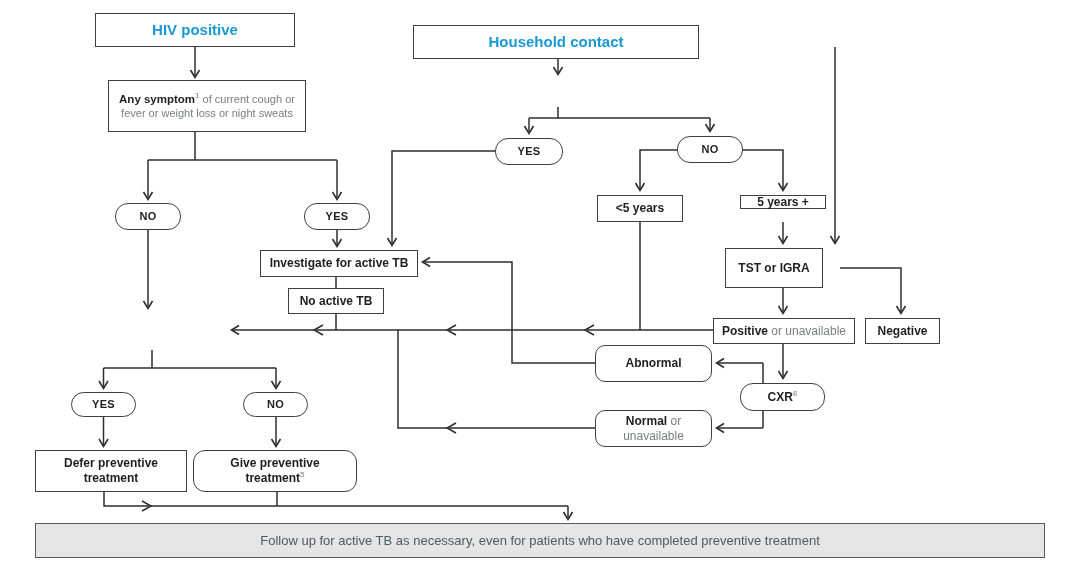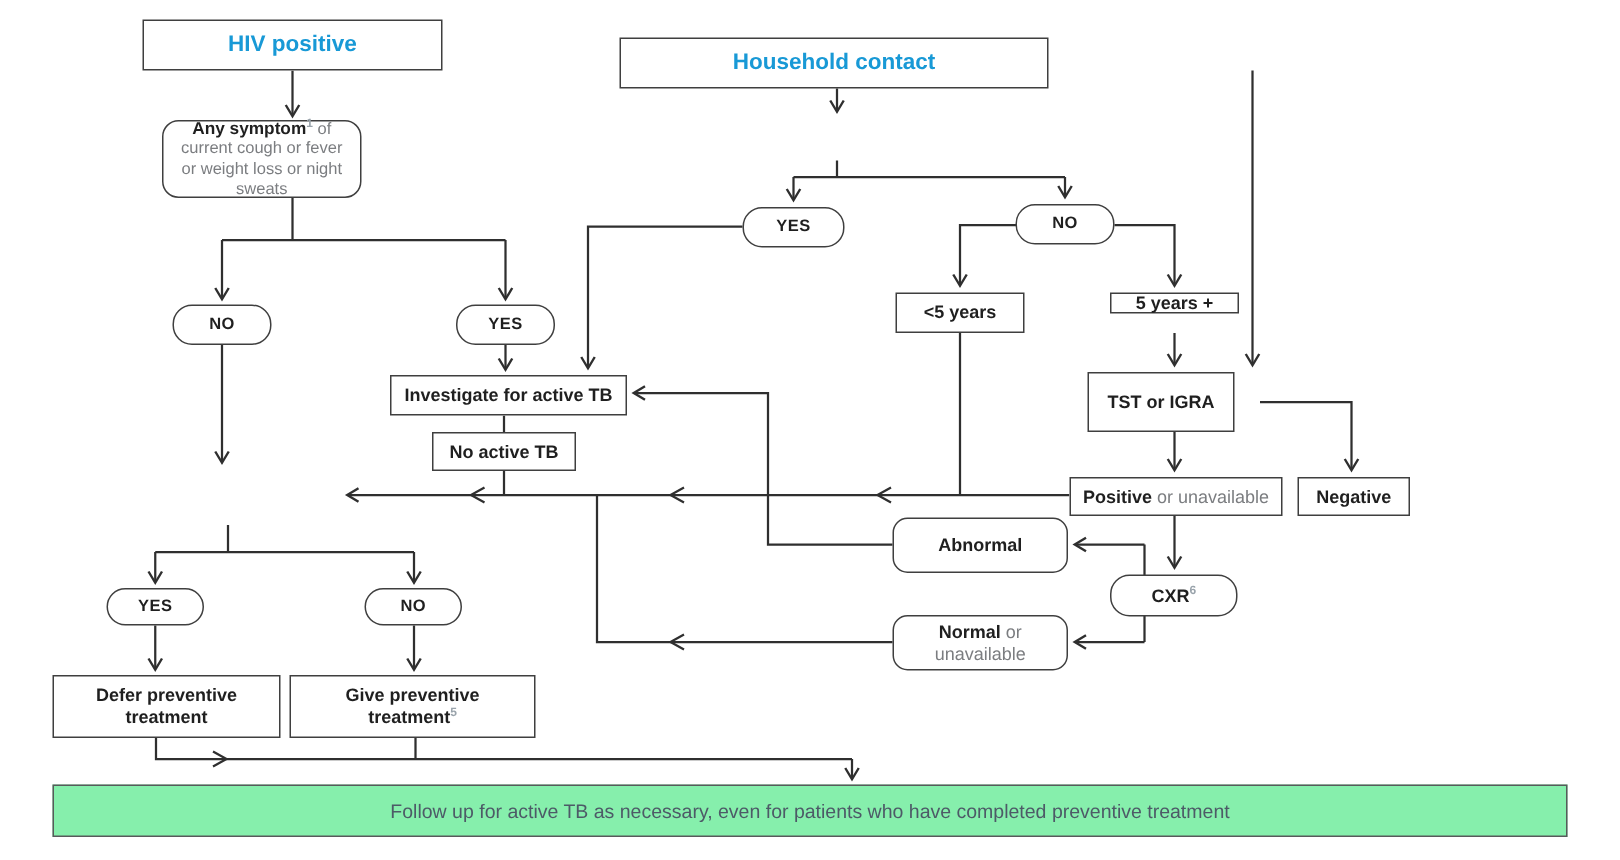--- a/index.html
+++ b/index.html
@@ -19,21 +19,21 @@
   .hdr sup{color:#1899d6;}
   .b12{font-weight:bold;font-size:12px;}
   .b11{font-weight:bold;font-size:11px;letter-spacing:.3px;}
   .t11{font-size:11px;color:#7b7d80;}
   .t11 b{color:#1f1f1f;font-size:11.5px;}
   .b115{font-weight:bold;font-size:11.5px;padding:0 8px;}
   .mix{font-size:12px;color:#7b7d80;}
   .mix b{color:#1f1f1f;}
   sup{font-size:8px;color:#99a3ab;line-height:0;vertical-align:super;font-weight:bold;}
   .footerbar{
-    background:#86efac;border:1.5px solid #58595b;color:#4d5a67;font-size:13px;
+    background:#e5e5e5;border:1.5px solid #58595b;color:#4d5a67;font-size:13px;
   }
   .pad{padding:2px 6px;}
 </style>
 </head>
 <body>
 
 <div id="stage">
 
   <svg class="connectors" width="1080" height="573" viewBox="0 0 1080 573">
     <defs>
@@ -87,21 +87,21 @@
     </g>
   </svg>
 
   <div class="box hdr" style="left:95px;top:13px;width:200px;height:34px;">
     <span>HIV positive</span>
   </div>
   <div class="box hdr" style="left:413px;top:25px;width:286px;height:34px;">
     <span>Household contact</span>
   </div>
 
-  <div class="box t11 pad" style="left:108px;top:80px;width:133px;height:52px;border-radius:11px;">
+  <div class="box t11 pad" style="left:108px;top:80px;width:198px;height:52px;">
     <span><b>Any symptom</b><sup>1</sup><span> of current cough or fever or weight loss or night sweats</span></span>
   </div>
   <div class="box pill b11" style="left:115px;top:203px;width:66px;height:27px;">
     <span>NO</span>
   </div>
   <div class="box pill b11" style="left:304px;top:203px;width:66px;height:27px;">
     <span>YES</span>
   </div>
   <div class="box b12" style="left:260px;top:250px;width:158px;height:27px;">
     <span>Investigate for active TB</span>
@@ -111,21 +111,21 @@
   </div>
   <div class="box pill b11" style="left:71px;top:392px;width:65px;height:25px;">
     <span>YES</span>
   </div>
   <div class="box pill b11" style="left:243px;top:392px;width:65px;height:25px;">
     <span>NO</span>
   </div>
   <div class="box b12 pad" style="left:35px;top:450px;width:152px;height:42px;">
     <span>Defer preventive treatment</span>
   </div>
-  <div class="box b12 pad" style="left:193px;top:450px;width:164px;height:42px;">
+  <div class="box b12 pad" style="left:193px;top:450px;width:164px;height:42px;border-radius:12px;">
     <span><span>Give preventive treatment</span><sup>5</sup></span>
   </div>
 
   <div class="box pill b11" style="left:495px;top:138px;width:68px;height:27px;">
     <span>YES</span>
   </div>
   <div class="box pill b11" style="left:677px;top:136px;width:66px;height:27px;">
     <span>NO</span>
   </div>
   <div class="box b12" style="left:597px;top:195px;width:86px;height:27px;">

